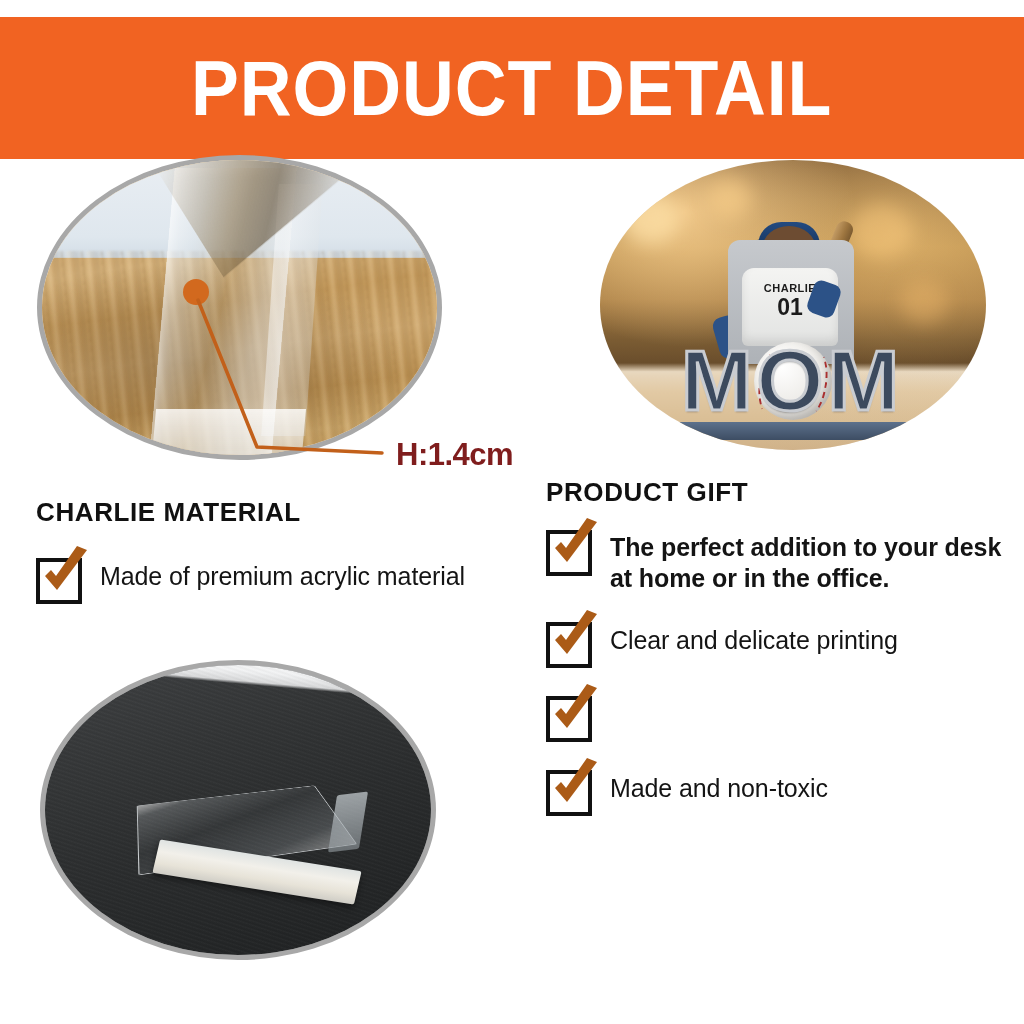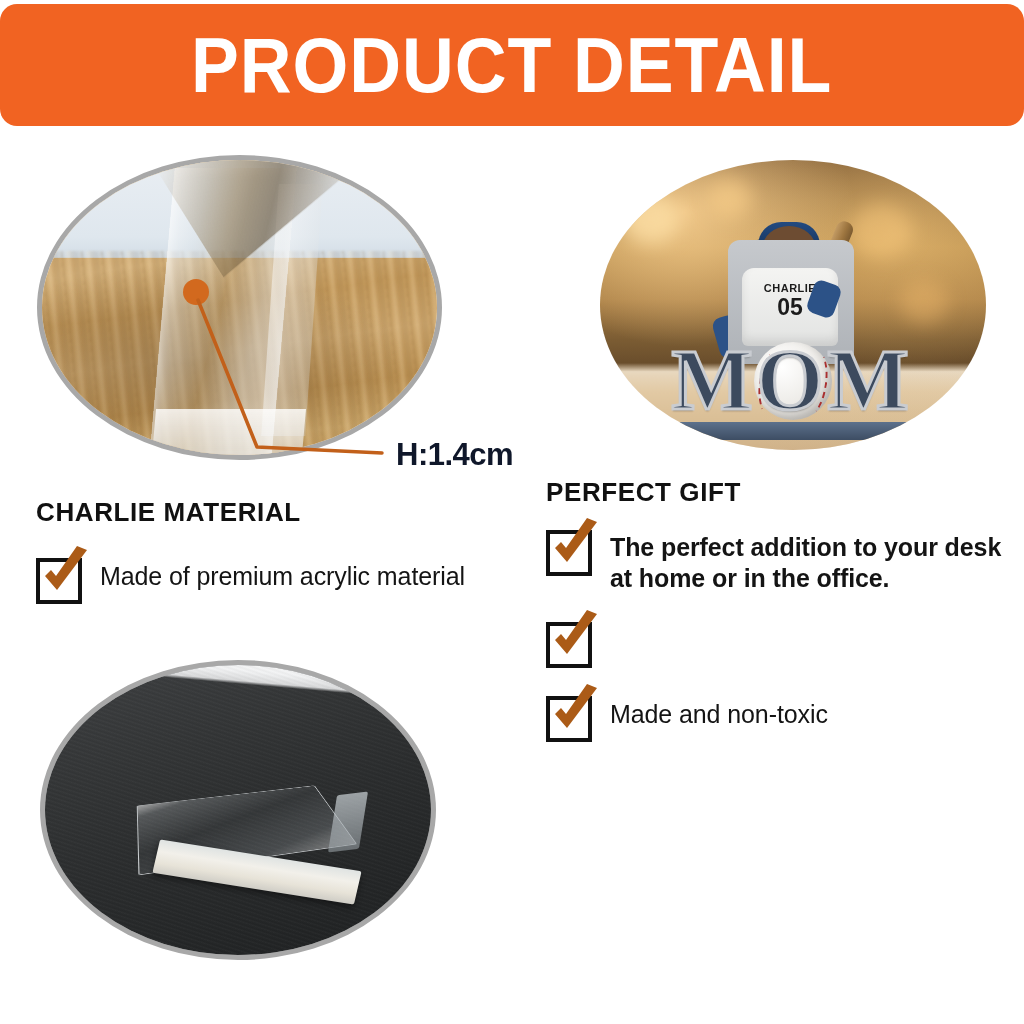--- a/index.html
+++ b/index.html
@@ -16,28 +16,27 @@
     width: 1024px;
     height: 1024px;
     background: #ffffff;
     overflow: hidden;
   }
 
   
   .banner {
     position: absolute;
     left: 0;
-    top: 4px;
+    top: 17px;
     width: 1024px;
-    height: 122px;
+    height: 142px;
     background: #F16322;
     display: flex;
     align-items: center;
     justify-content: center;
-    border-radius: 17px;
   }
   .banner-title {
     color: #ffffff;
     font-family: "Liberation Sans Narrow", "Liberation Sans", sans-serif;
     font-weight: 700;
     font-size: 78px;
     letter-spacing: 1px;
     line-height: 1;
     transform: scaleX(0.92);
     white-space: nowrap;
@@ -170,21 +169,21 @@
     width: 300px;
     height: 230px;
   }
   .fig-word {
     position: absolute;
     left: 0;
     bottom: 16px;
     width: 300px;
     height: 92px;
     color: #3c4a5e;
-    font-family: Liberation Serif, serif;
+    font-family: Liberation Sans, sans-serif;
     font-weight: 700;
     font-size: 86px;
     letter-spacing: 4px;
     line-height: 92px;
     text-align: center;
     -webkit-text-stroke: 3px #c9ccd1;
     text-shadow: 0 2px 2px rgba(0,0,0,0.35);
   }
   .fig-base {
     position: absolute;
@@ -401,21 +400,21 @@
     height: 220px;
     overflow: visible;
   }
   .dim-label {
     position: absolute;
     left: 396px;
     top: 437px;
     font-family: "Liberation Sans", sans-serif;
     font-weight: 700;
     font-size: 31px;
-    color: #0f172a;
+    color: #7f1d1d;
     letter-spacing: -0.5px;
     white-space: nowrap;
   }
 
   
   .section-heading {
     position: absolute;
     font-family: "Liberation Sans", sans-serif;
     font-weight: 700;
     font-size: 26px;
@@ -493,21 +492,21 @@
 
     <div class="figurine">
       <div class="fig-bat"></div>
       <div class="fig-cap-brim"></div>
       <div class="fig-cap"></div>
       <div class="fig-head"></div>
       <div class="fig-arm-left"></div>
       <div class="fig-body"></div>
       <div class="fig-jersey">
         <div class="fig-jersey-name">CHARLIE</div>
-        <div class="fig-jersey-number">05</div>
+        <div class="fig-jersey-number">01</div>
       </div>
       <div class="fig-arm"></div>
       <div class="fig-ball"></div>
       <div class="fig-word">MOM</div>
       <div class="fig-base"></div>
     </div>
   </div>
 
   <svg class="leader-svg" viewBox="0 0 280 220">
     <circle cx="46" cy="32" r="13" fill="#D2691E"></circle>
@@ -531,33 +530,41 @@
     <div class="feature-item">
       <span class="checkbox">
         <svg viewBox="0 0 58 58" aria-hidden="true">
           <path d="M8 30 L20 44 L50 4 L40 0 L19 30 L14 24 Z" fill="#AB5B17"></path>
         </svg>
       </span>
       <span class="feature-text">Made of premium acrylic material</span>
     </div>
   </div>
 
-  <div class="section-heading" id="heading-gift">PERFECT GIFT</div>
+  <div class="section-heading" id="heading-gift">PRODUCT GIFT</div>
 
   <div class="feature-list" id="list-gift">
 
     <div class="feature-item">
       <span class="checkbox">
         <svg viewBox="0 0 58 58" aria-hidden="true">
           <path d="M8 30 L20 44 L50 4 L40 0 L19 30 L14 24 Z" fill="#AB5B17"></path>
         </svg>
       </span>
       <span class="feature-text tight">The perfect addition to your desk at home or in the office.</span>
     </div>
 
+    <div class="feature-item">
+      <span class="checkbox">
+        <svg viewBox="0 0 58 58" aria-hidden="true">
+          <path d="M8 30 L20 44 L50 4 L40 0 L19 30 L14 24 Z" fill="#AB5B17"></path>
+        </svg>
+      </span>
+      <span class="feature-text">Clear and delicate printing</span>
+    </div>
 
     <div class="feature-item">
       <span class="checkbox">
         <svg viewBox="0 0 58 58" aria-hidden="true">
           <path d="M8 30 L20 44 L50 4 L40 0 L19 30 L14 24 Z" fill="#AB5B17"></path>
         </svg>
       </span>
     </div>
 
 

